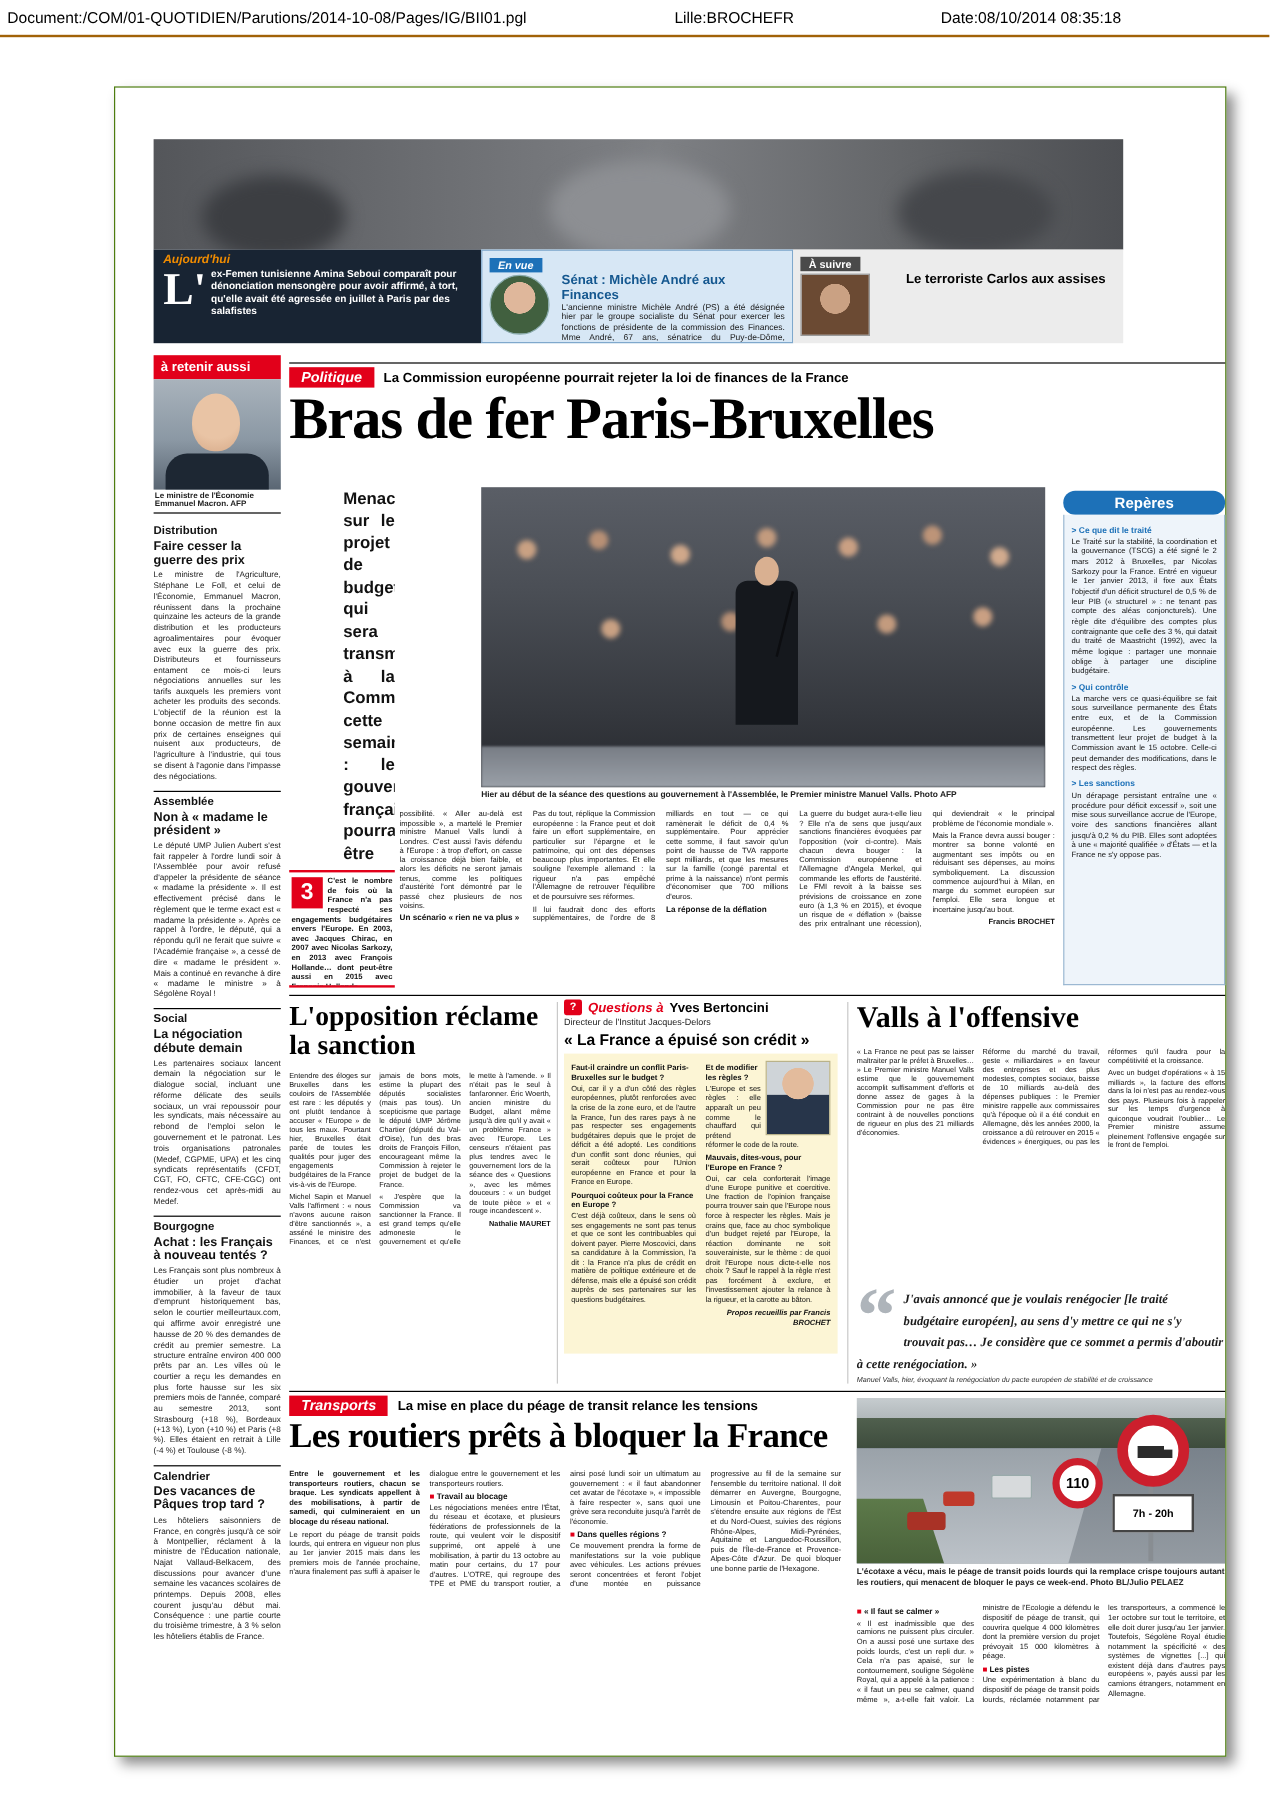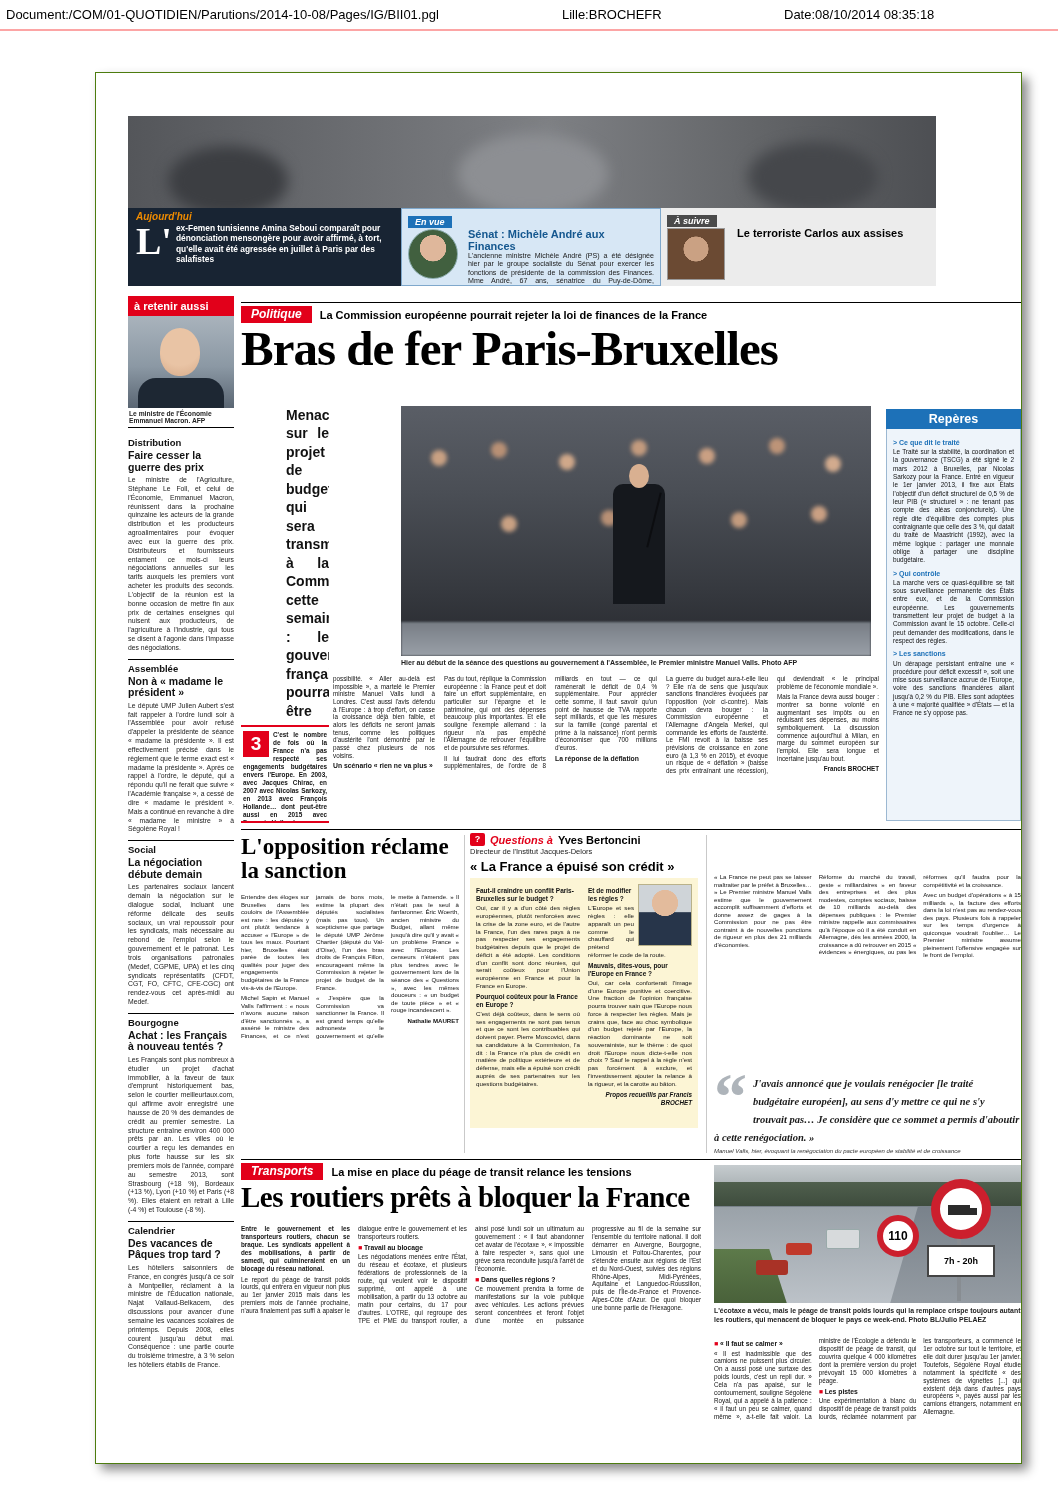--- a/index.html
+++ b/index.html
@@ -1,20 +1,20 @@
 <!DOCTYPE html>
 <html><head>
 <meta charset="utf-8">
 <style>
 *{margin:0;padding:0;box-sizing:border-box;}
 html,body{width:1058px;height:1497px;}
 body{background:#fff;font-family:"Liberation Sans",sans-serif;color:#111;position:relative;overflow:hidden;}
 
 
-.proof-header{position:absolute;left:0;top:0;width:1058px;height:31px;border-bottom:2px solid #fca5a5;background:#fff;}
+.proof-header{position:absolute;left:0;top:0;width:1058px;height:31px;border-bottom:2px solid #a16207;background:#fff;}
 .proof-header span{position:absolute;top:7px;font-size:13px;color:#000;white-space:nowrap;}
 .ph-doc{left:6px;}.ph-author{left:562px;}.ph-date{left:784px;}
 
 
 .sheet{position:absolute;left:95px;top:72px;width:927px;height:1392px;background:#fff;border:1px solid #4d7c0f;box-shadow:6px 6px 10px rgba(0,0,0,.45);}
 
 
 .banner{position:absolute;left:32px;top:43px;width:808px;height:170px;}
 .banner-photo{position:absolute;left:0;top:0;width:808px;height:92px;background:linear-gradient(90deg,#54565a 0%,#6b6d71 28%,#7e8084 52%,#636568 78%,#4d4f53 100%);overflow:hidden;}
 .bp-blob{position:absolute;border-radius:50%;filter:blur(7px);}
@@ -23,23 +23,23 @@
 .card-today{width:273px;background:#182433;color:#fff;padding:3px 8px;}
 .label-today{color:#f08c00;font-weight:bold;font-style:italic;font-size:10px;margin-bottom:1px;}
 .today-drop{float:left;font-family:"Liberation Serif",serif;font-size:38px;line-height:.85;margin:2px 4px 0 0;font-weight:bold;color:#fff;}
 .today-text{font-size:8.4px;font-weight:bold;line-height:1.22;text-align:left;}
 .card-envue{width:260px;background:#d7e7f5;border:1px solid #7fa8cc;padding:2px 6px;}
 .label-envue{display:inline-block;background:#1d71b8;color:#fff;font-weight:bold;font-style:italic;font-size:9px;padding:1px 7px;margin-bottom:1px;}
 .envue-photo{position:absolute;left:6px;top:20px;width:50px;height:50px;border-radius:50%;border:1px solid #8aa;background:radial-gradient(circle at 50% 38%,#dfb79b 0 34%,#41603f 35% 100%);}
 .envue-title{margin-left:60px;color:#14578f;font-weight:bold;font-size:11px;line-height:1.05;}
 .envue-text{margin-left:60px;font-size:7.1px;line-height:1.18;text-align:justify;color:#1a1a1a;}
 .card-asuivre{width:275px;background:#ececec;padding:2px 6px;}
-.label-asuivre{display:inline-block;background:#4a4a4a;color:#fff;font-weight:bold;font-style:italic;font-size:9px;padding:1px 7px;margin-bottom:1px;}
+.label-asuivre{display:inline-block;background:#4a4a4a;color:#fff;font-weight:bold;font-size:9px;padding:1px 7px;margin-bottom:1px;}
 .asuivre-photo{position:absolute;left:6px;top:20px;width:58px;height:52px;background:radial-gradient(circle at 50% 40%,#caa183 0 30%,#6b4a33 31% 100%);border:1px solid #999;}
-.asuivre-title{margin-left:70px;color:#000;font-weight:bold;font-size:11px;line-height:1.05;}
+.asuivre-title{margin-left:88px;color:#000;font-weight:bold;font-size:11px;line-height:1.05;}
 .asuivre-text{margin-left:70px;font-size:7.1px;line-height:1.18;text-align:justify;color:#1a1a1a;}
 
 
 .rail{position:absolute;left:32px;top:223px;width:106px;}
 .rail-header{background:#e2001a;color:#fff;font-weight:bold;font-size:11px;padding:4px 6px;}
 .rail-photo{height:92px;position:relative;background:linear-gradient(180deg,#a9b3bc 0%,#8b98a4 55%,#5a6673 100%);overflow:hidden;}
 .rail-face{position:absolute;left:32px;top:12px;width:40px;height:48px;border-radius:50% 50% 46% 46%;background:radial-gradient(circle at 50% 35%,#e9c4a5 0 55%,#d7ab8a 100%);}
 .rail-suit{position:absolute;left:10px;bottom:-8px;width:86px;height:38px;border-radius:18px 18px 0 0;background:#1d2733;}
 .rail-caption{font-size:6.7px;font-weight:bold;padding:2px 1px 3px;border-bottom:1.5px solid #000;color:#222;}
 .rail-sec{margin-top:6px;padding-top:3px;}
@@ -71,21 +71,21 @@
 .mp-mic{position:absolute;left:252px;top:86px;width:2px;height:56px;background:#0c0d10;transform:rotate(14deg);}
 .mp-desk{position:absolute;left:0;bottom:0;width:470px;height:34px;background:linear-gradient(180deg,#787d85,#9aa0a8);filter:blur(1px);}
 .mainphoto-caption{position:absolute;left:305px;top:586px;width:470px;font-size:7px;font-weight:bold;color:#222;}
 .underbody{position:absolute;left:237px;top:602px;width:546px;height:149px;columns:5;column-gap:9px;font-size:6.3px;line-height:1.22;text-align:justify;overflow:hidden;}
 .underbody p{margin-bottom:3px;}
 .ub-sub{font-weight:bold;font-size:6.8px;margin:2px 0;}
 .sig{font-weight:bold;text-align:right;}
 
 
 .reperes{position:absolute;left:790px;top:336px;width:135px;height:414px;}
-.rep-header{background:#1d71b8;color:#fff;text-align:center;font-weight:bold;font-size:12.5px;padding:3px 0;}
+.rep-header{background:#1d71b8;color:#fff;text-align:center;font-weight:bold;font-size:12.5px;padding:3px 0;border-radius:10px;}
 .rep-body{border:1px solid #9cb8d2;border-top:none;background:#eef4fa;padding:5px 6px;height:392px;overflow:hidden;font-size:6.4px;line-height:1.3;text-align:justify;}
 .rep-head{color:#1d71b8;font-weight:bold;font-size:7px;margin:4px 0 1px;text-align:left;}
 
 
 .vsep{position:absolute;top:762px;width:1px;height:318px;background:#c9c9c9;}
 .oppo-head{position:absolute;left:145px;top:762px;width:220px;font-family:"Liberation Serif",serif;font-weight:bold;font-size:23px;line-height:1.05;color:#000;}
 .oppo-body{position:absolute;left:145px;top:820px;width:218px;height:260px;columns:3;column-gap:7px;font-size:6.1px;line-height:1.24;text-align:justify;overflow:hidden;}
 .oppo-body p{margin-bottom:3px;}
 
 .qa{position:absolute;left:374px;top:760px;width:228px;height:322px;}
@@ -290,20 +290,21 @@
         <div class="qa-photo"></div>
         <div class="qa-q">Et de modifier les règles ?</div>
         <p>L'Europe et ses règles : elle apparaît un peu comme le chauffard qui prétend réformer le code de la route.</p>
         <div class="qa-q">Mauvais, dites-vous, pour l'Europe en France ?</div>
         <p>Oui, car cela conforterait l'image d'une Europe punitive et coercitive. Une fraction de l'opinion française pourra trouver sain que l'Europe nous force à respecter les règles. Mais je crains que, face au choc symbolique d'un budget rejeté par l'Europe, la réaction dominante ne soit souverainiste, sur le thème : de quoi droit l'Europe nous dicte-t-elle nos choix ? Sauf le rappel à la règle n'est pas forcément à exclure, et l'investissement ajouter la relance à la rigueur, et la carotte au bâton.</p>
         <div class="qa-footer">Propos recueillis par Francis BROCHET</div>
       </div>
     </div>
   </div>
 
+  <h2 class="valls-head">Valls à l'offensive</h2>
   <div class="valls-body">
     <p>« La France ne peut pas se laisser maltraiter par le préfet à Bruxelles… » Le Premier ministre Manuel Valls estime que le gouvernement accomplit suffisamment d'efforts et donne assez de gages à la Commission pour ne pas être contraint à de nouvelles ponctions de rigueur en plus des 21 milliards d'économies.</p>
     <p>Réforme du marché du travail, geste « milliardaires » en faveur des entreprises et des plus modestes, comptes sociaux, baisse de 10 milliards au-delà des dépenses publiques : le Premier ministre rappelle aux commissaires qu'à l'époque où il a été conduit en Allemagne, dès les années 2000, la croissance a dû retrouver en 2015 « évidences » énergiques, ou pas les réformes qu'il faudra pour la compétitivité et la croissance.</p>
     <p>Avec un budget d'opérations « à 15 milliards », la facture des efforts dans la loi n'est pas au rendez-vous des pays. Plusieurs fois à rappeler sur les temps d'urgence à quiconque voudrait l'oublier… Le Premier ministre assume pleinement l'offensive engagée sur le front de l'emploi.</p>
   </div>
   <div class="valls-quote">
     <span class="vq-mark">“</span>
     <span class="vq-text">J'avais annoncé que je voulais renégocier [le traité budgétaire européen], au sens d'y mettre ce qui ne s'y trouvait pas… Je considère que ce sommet a permis d'aboutir à cette renégociation. »</span>
     <div class="vq-attrib">Manuel Valls, hier, évoquant la renégociation du pacte européen de stabilité et de croissance</div>
   </div>

